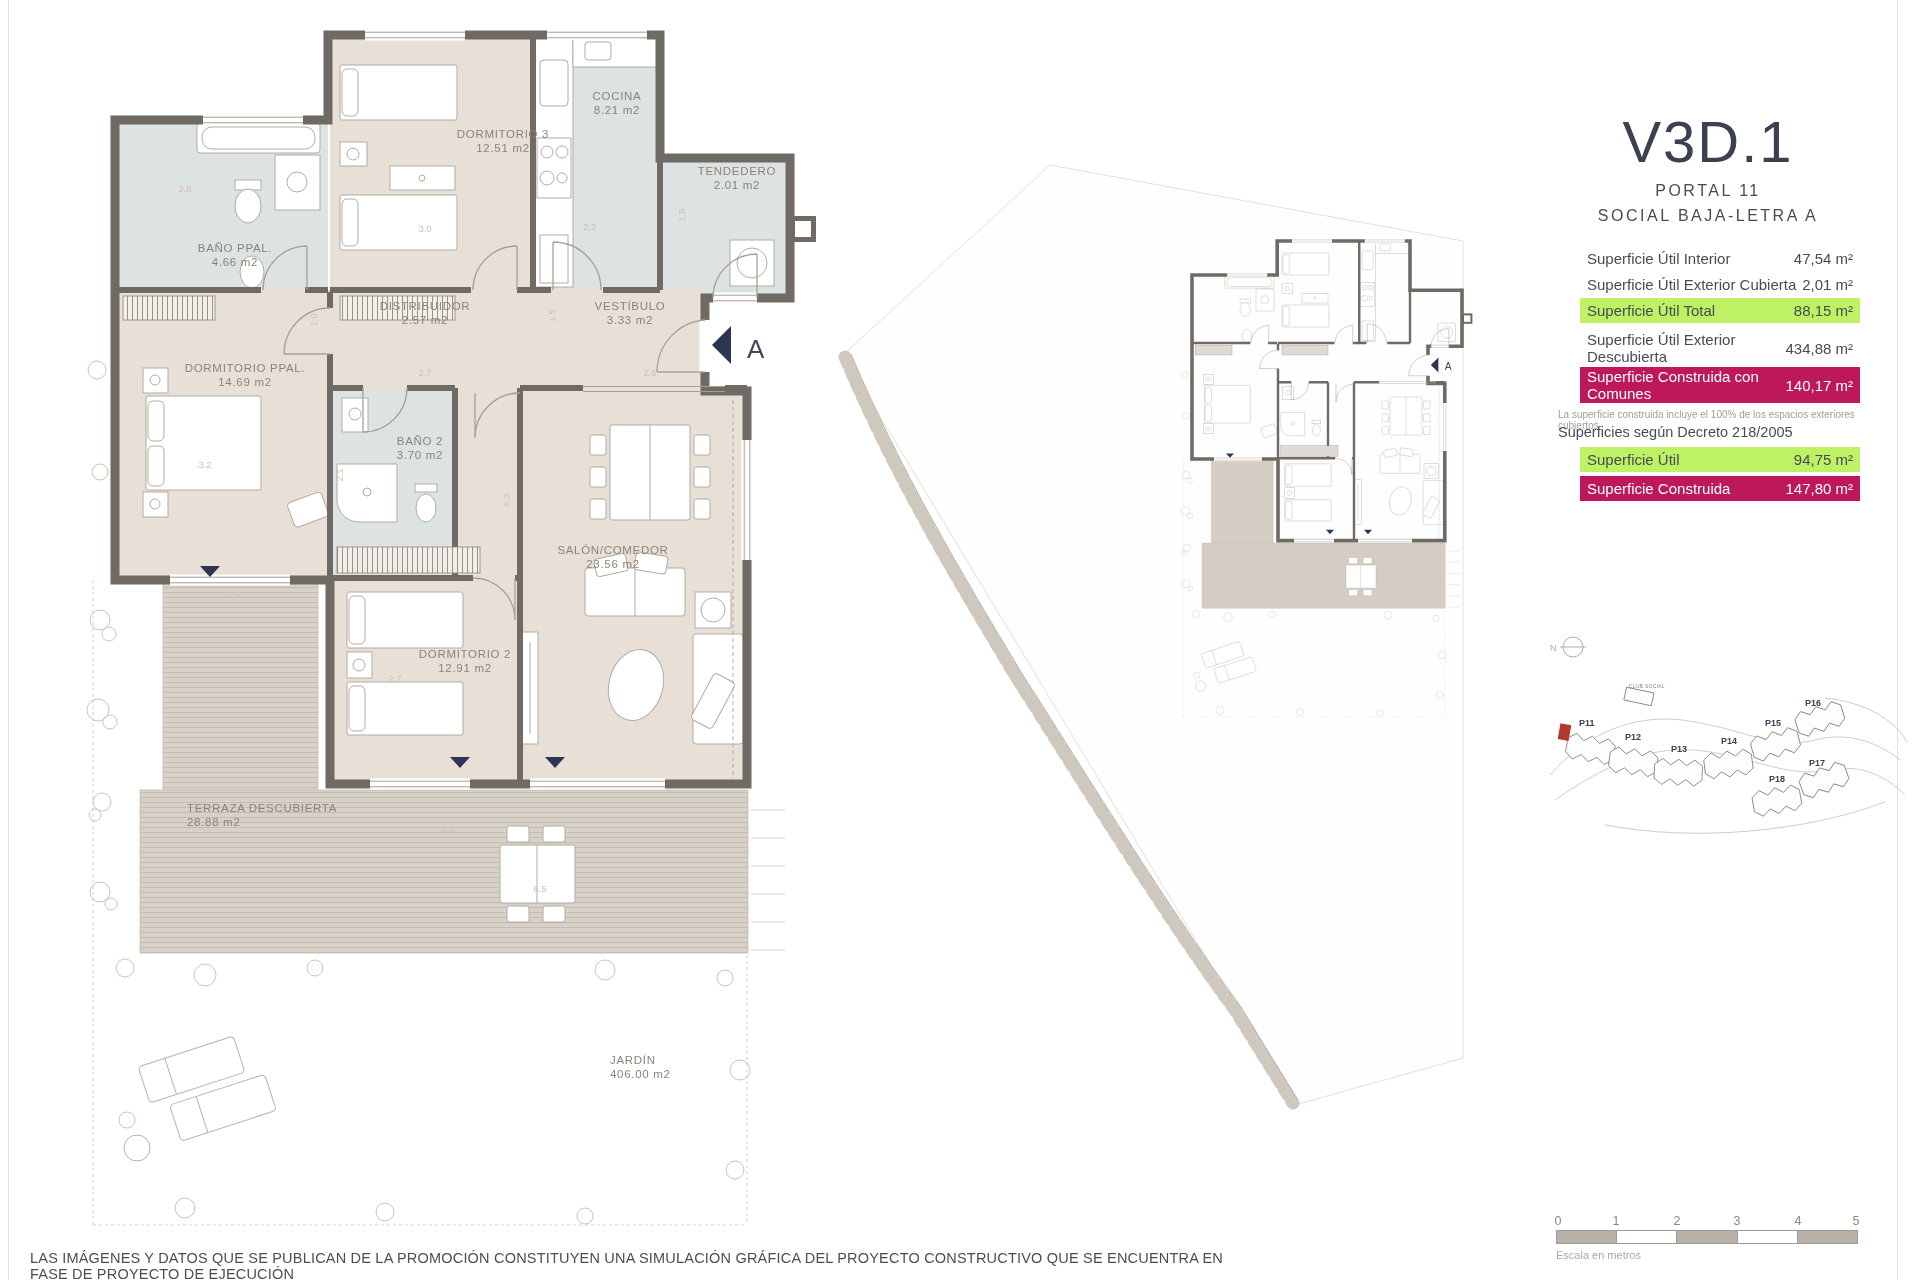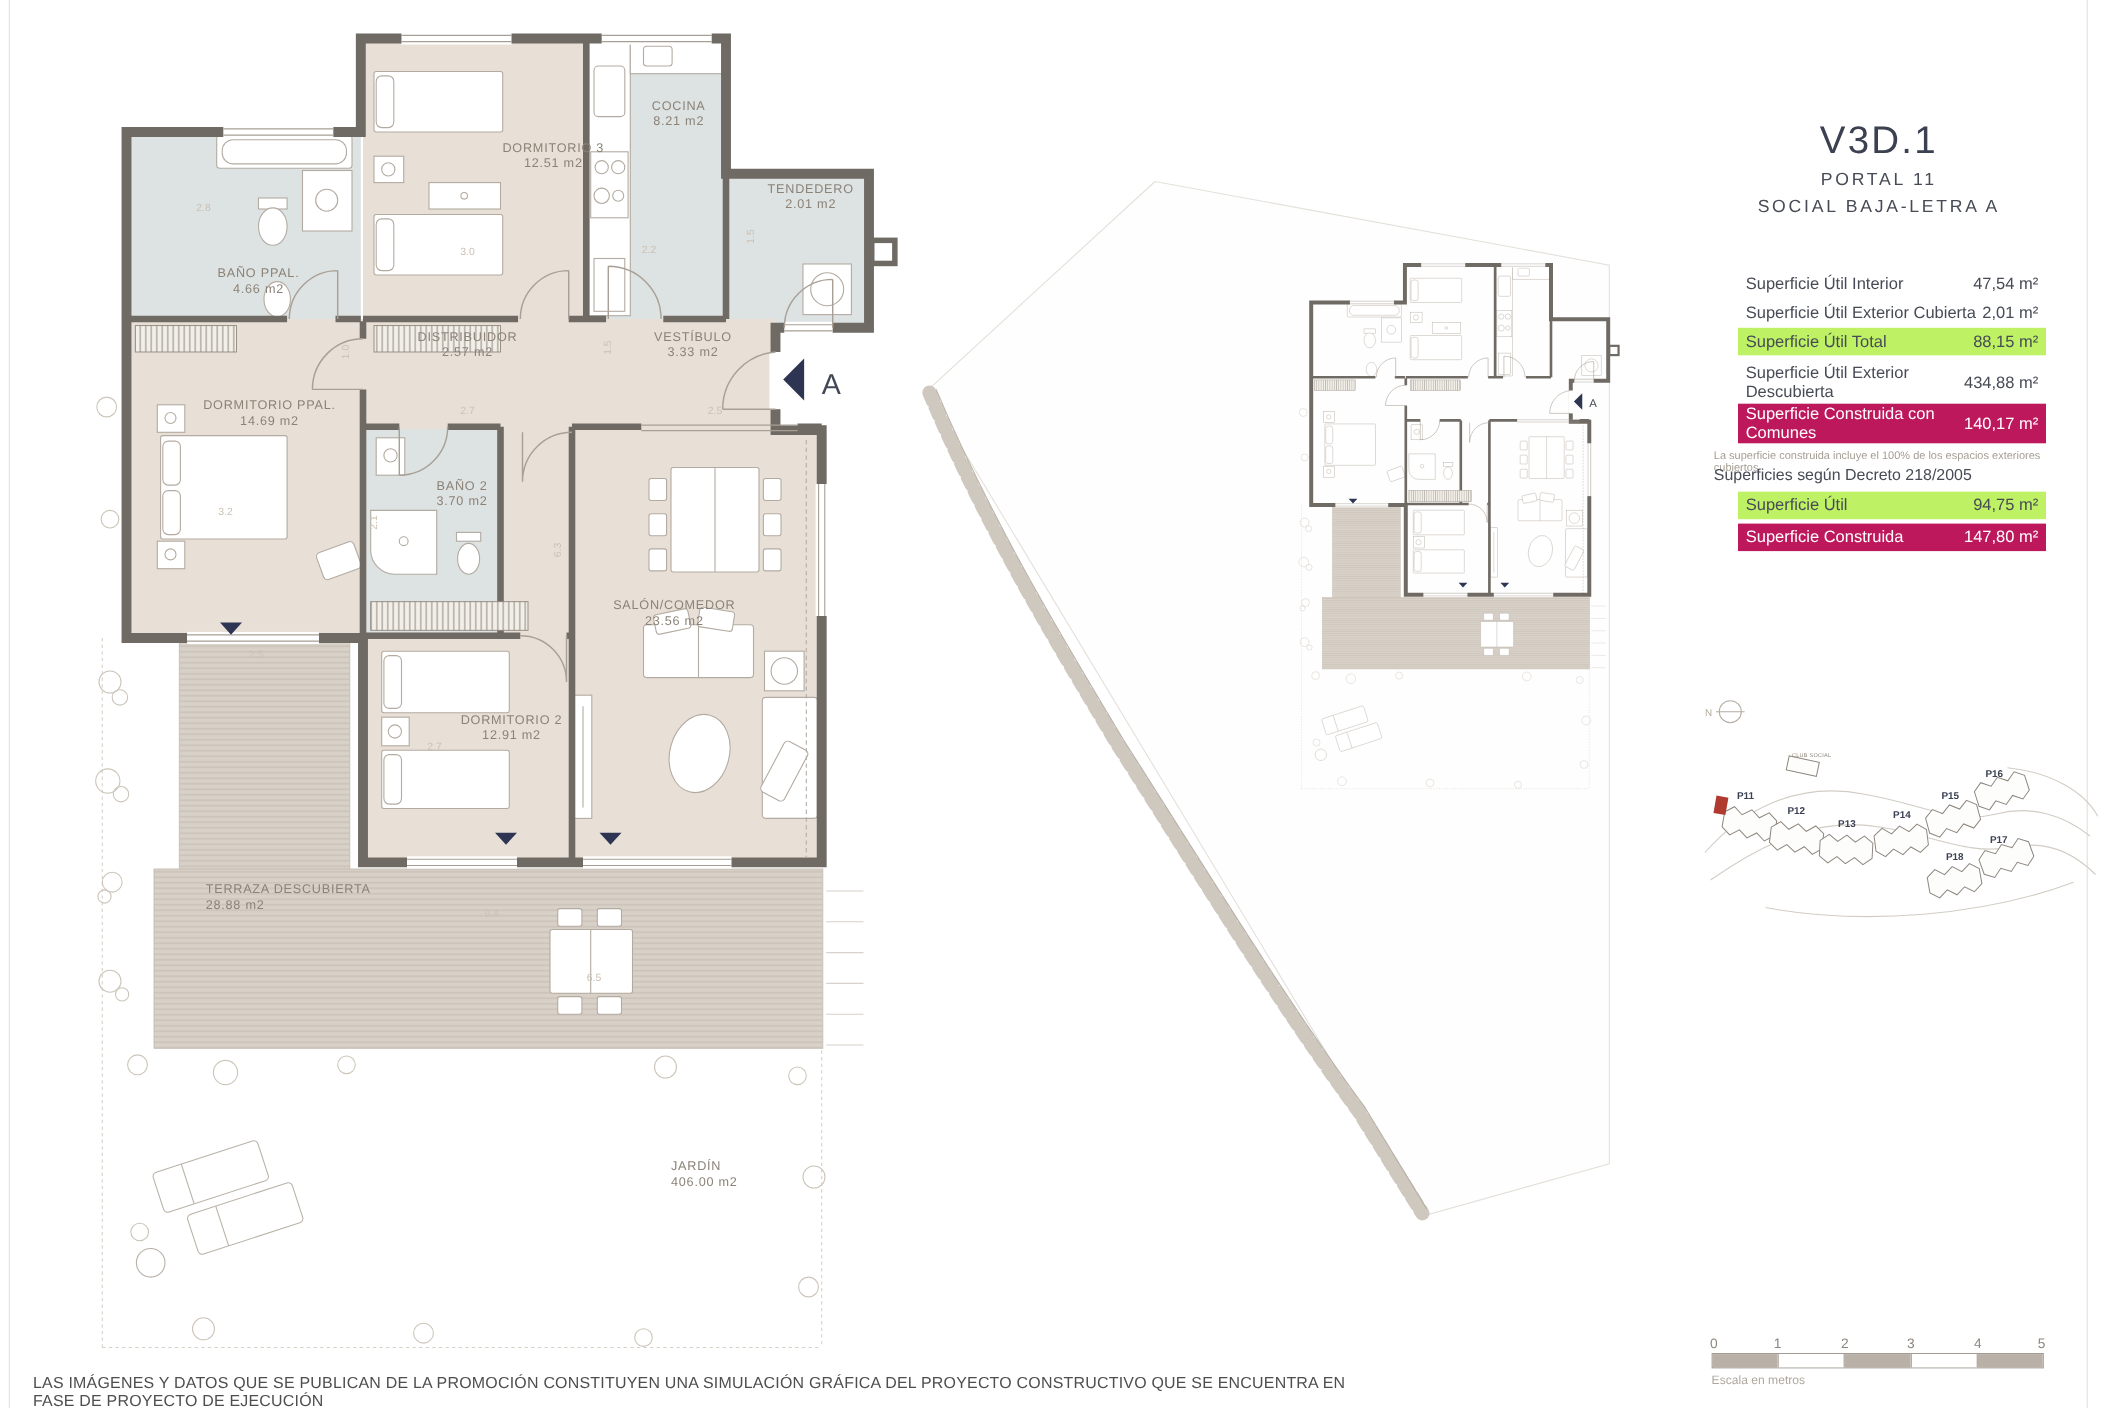--- a/index.html
+++ b/index.html
@@ -1,21 +1,21 @@
 <!DOCTYPE html>
 <html><head>
 <meta charset="utf-8">
 <style>
   html,body{margin:0;padding:0;background:#fff;}
   body{width:1920px;height:1280px;position:relative;overflow:hidden;
        font-family:"Liberation Sans",sans-serif;color:#474b55;}
   .hairline{position:absolute;top:0;width:1px;height:1280px;background:#e3e1de;}
   
   .panel{position:absolute;left:1556px;top:108px;width:304px;}
-  .unit{font-size:35px;letter-spacing:2px;color:#3b4150;text-align:center;font-weight:400;}
+  .unit{font-size:58px;letter-spacing:2px;color:#3b4150;text-align:center;font-weight:400;}
   .sub{font-size:16px;letter-spacing:2.5px;color:#474b55;text-align:center;margin-top:7px;}
   .table{position:absolute;left:1556px;top:246px;width:304px;}
   .srow{display:flex;justify-content:space-between;align-items:center;min-height:23px;
         padding:1px 7px;font-size:15px;color:#474b55;margin-bottom:1px;margin-left:24px;}
   .srow .v{white-space:nowrap;}
   .beige{background:#bef264;}
   .navy{background:#be185d;color:#fff;}
   .gap6{height:6px;}
   .note{font-size:10px;color:#a59d93;margin-top:6px;padding-left:2px;}
   .decree{position:absolute;left:1556px;top:424px;width:304px;}

